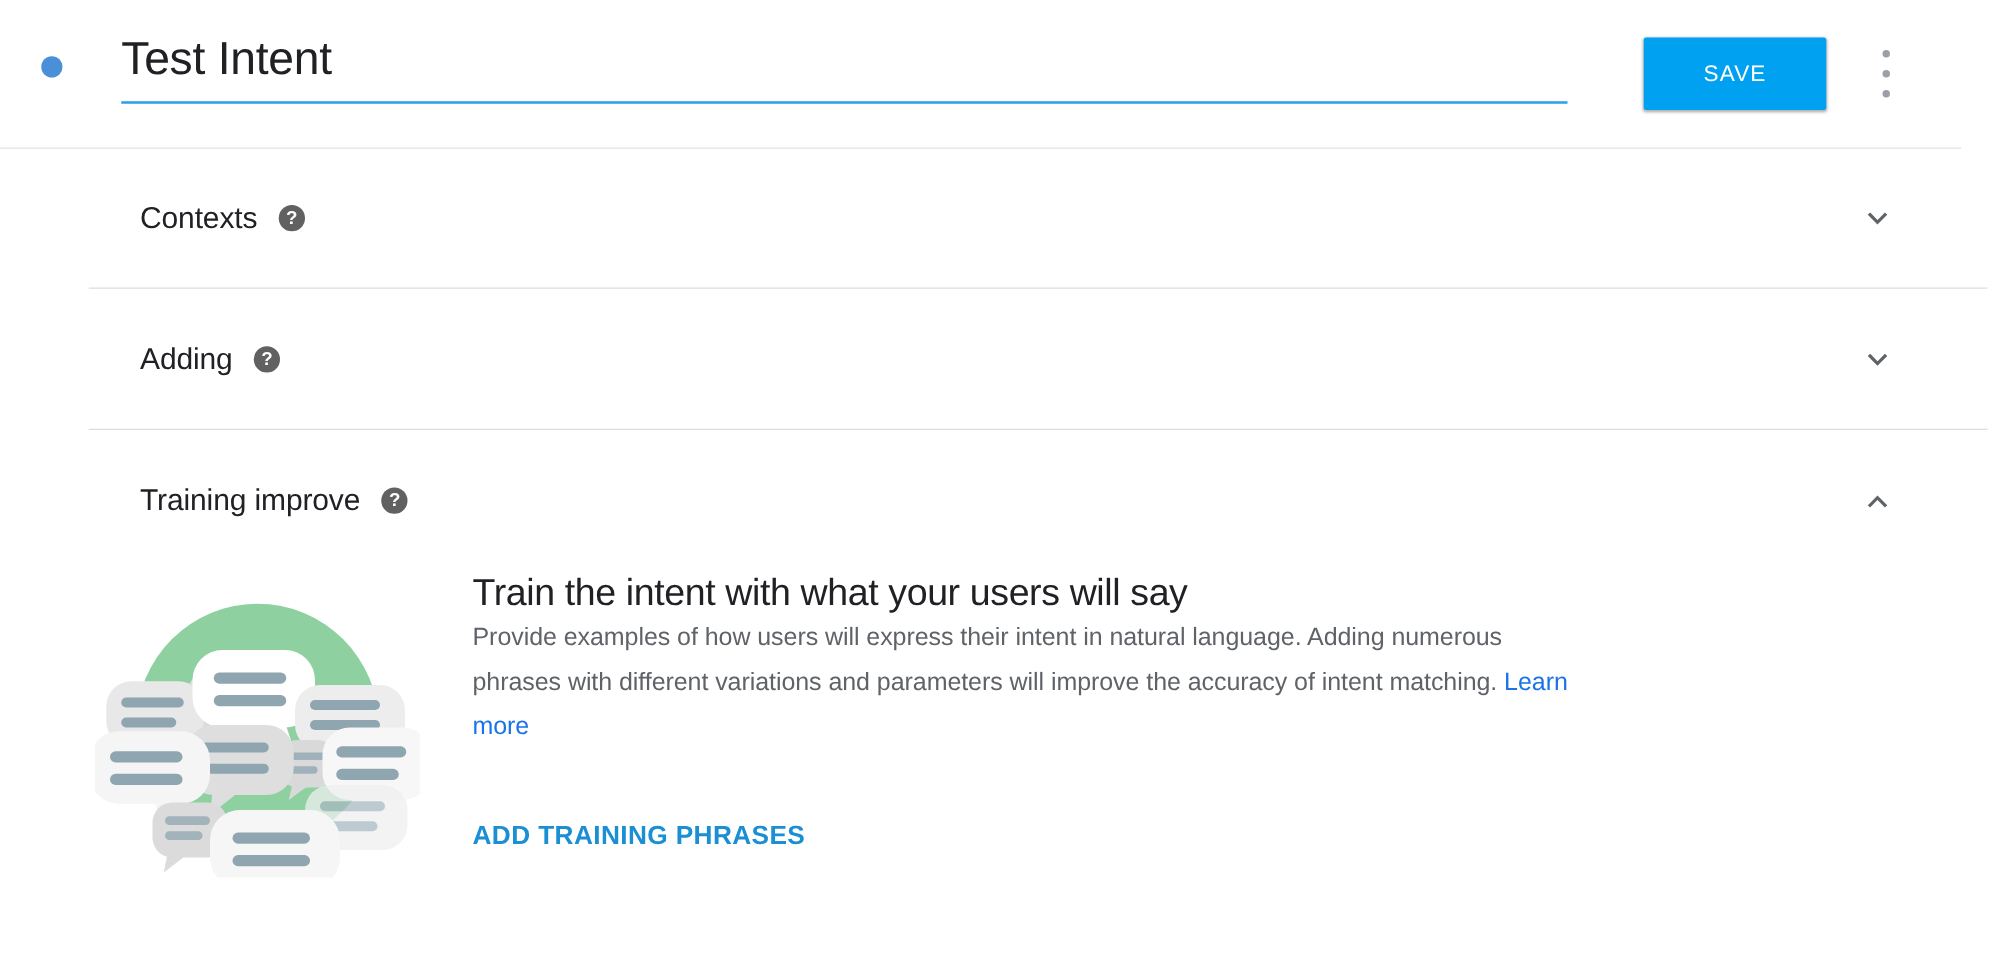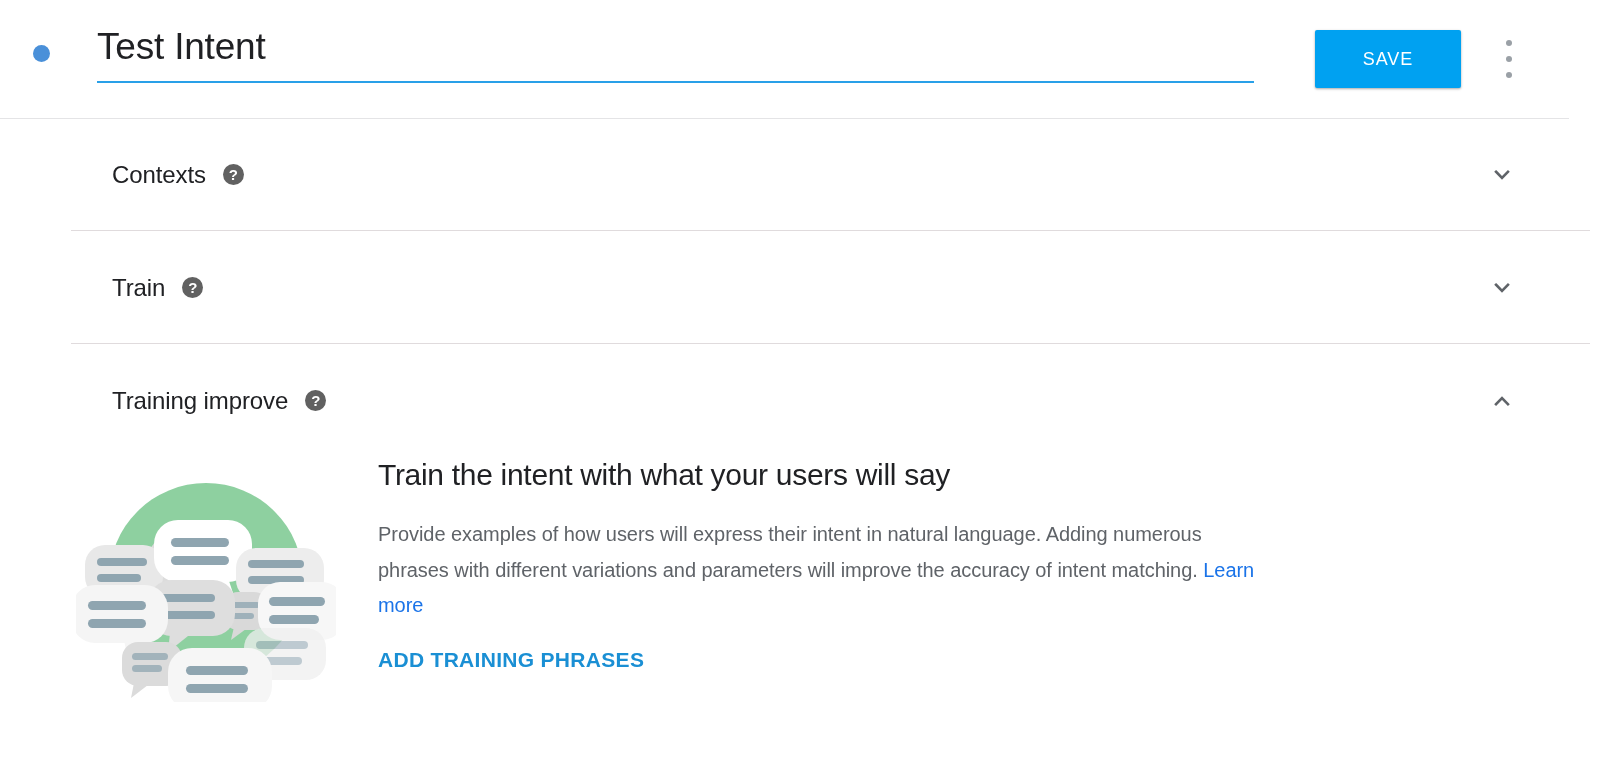--- a/index.html
+++ b/index.html
@@ -195,41 +195,40 @@
     left: 378px;
     top: 0;
   }
 
   .tp-heading {
     font-size: 30px;
     font-weight: 400;
     color: #202124;
     letter-spacing: -0.3px;
     line-height: 1.2;
-    margin-bottom: 24px;
   }
 
   .tp-paragraph {
     font-size: 20px;
     font-weight: 400;
     color: #5f6368;
     line-height: 35.5px;
     width: 890px;
     letter-spacing: -0.05px;
   }
 
   .learn-more {
     color: #1a73e8;
     text-decoration: none;
     cursor: pointer;
   }
 
   .add-phrases-button {
     display: inline-block;
-    margin-top: 24px;
+    margin-top: 57px;
     background: transparent;
     border: none;
     padding: 0;
     font-family: "Liberation Sans", sans-serif;
     font-size: 21px;
     font-weight: 700;
     color: #1A8FD4;
     letter-spacing: 0.3px;
     cursor: pointer;
   }
@@ -267,21 +266,21 @@
     <div class="chevron">
       <svg width="26" height="26" viewBox="0 0 24 24">
         <path d="M6.5 9 L12 14.6 L17.5 9" fill="none" stroke="#5f6368" stroke-width="2.4" stroke-linecap="square" stroke-linejoin="miter"></path>
       </svg>
     </div>
     <div class="section-divider" style="top:112px"></div>
   </div>
 
   <div class="section-row">
     <div class="section-label-wrap">
-      <span class="section-label">Train</span>
+      <span class="section-label">Adding</span>
       <span class="help-icon">?</span>
     </div>
     <div class="chevron">
       <svg width="26" height="26" viewBox="0 0 24 24">
         <path d="M6.5 9 L12 14.6 L17.5 9" fill="none" stroke="#5f6368" stroke-width="2.4" stroke-linecap="square" stroke-linejoin="miter"></path>
       </svg>
     </div>
     <div class="section-divider" style="top:112px"></div>
   </div>
 

